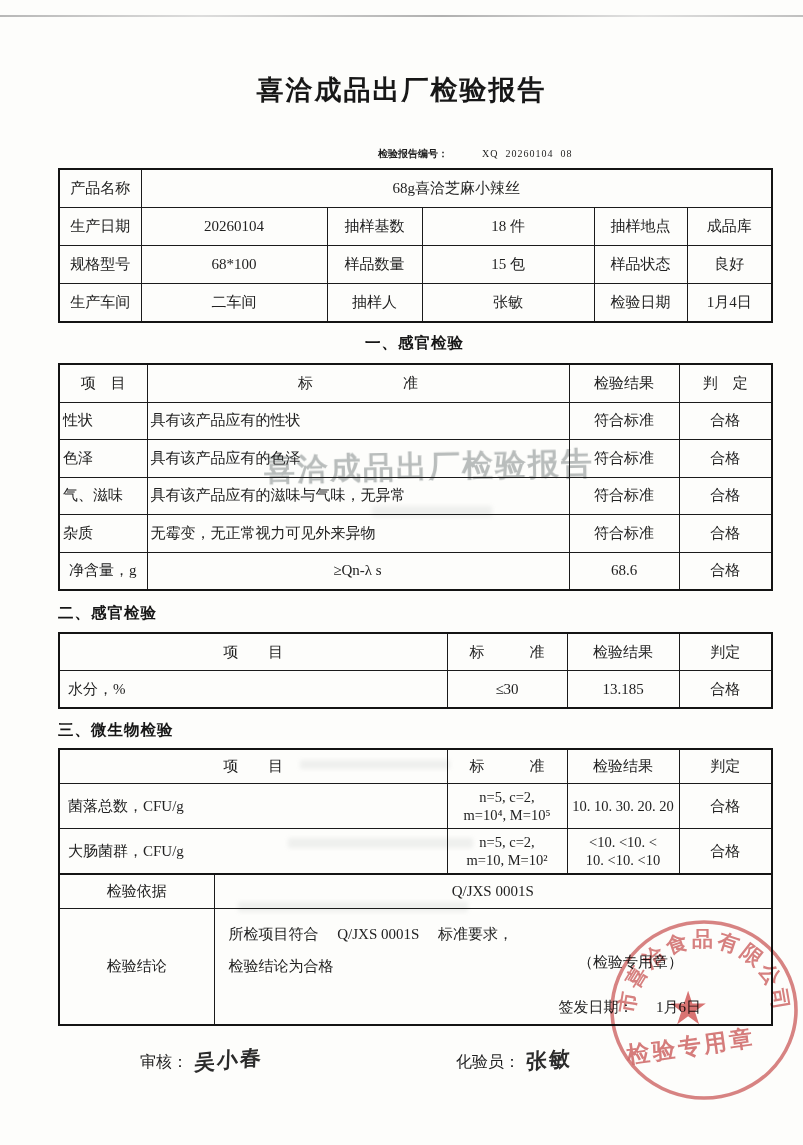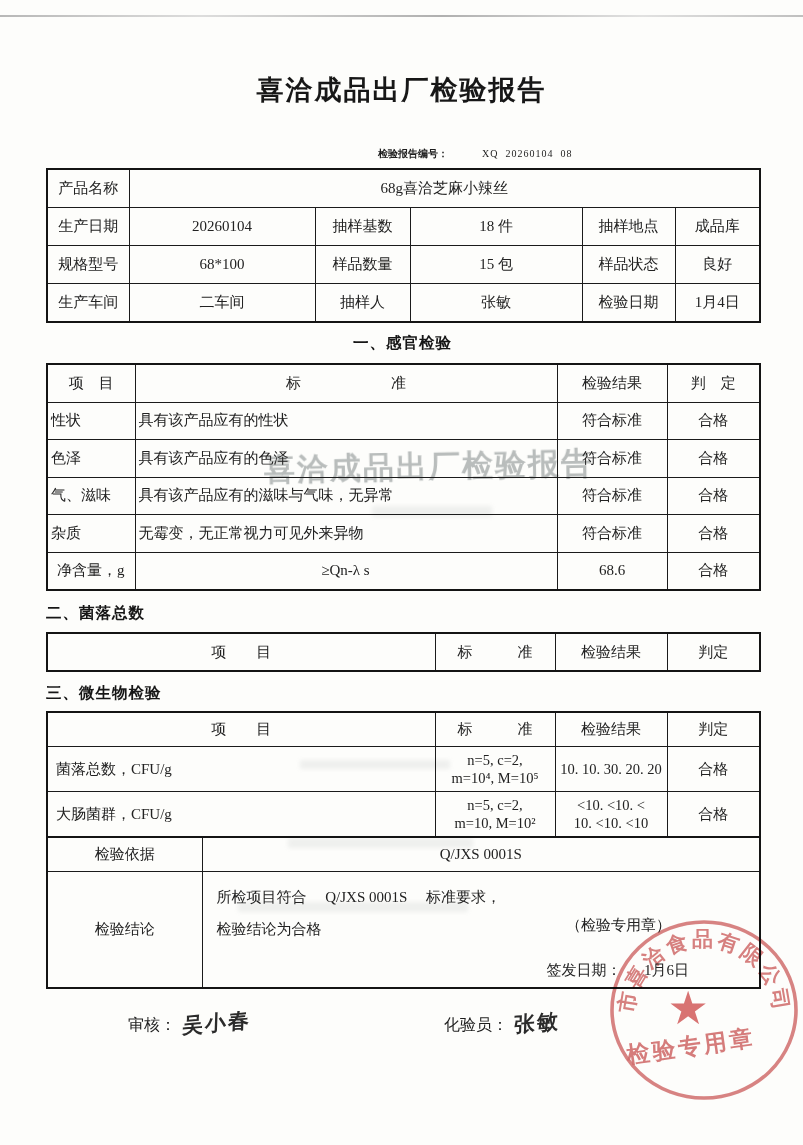--- a/index.html
+++ b/index.html
@@ -6,21 +6,21 @@
   .page{position:relative;width:803px;height:1145px;background:#fdfdfb;overflow:hidden;
         font-family:"Liberation Serif","DejaVu Serif",serif;color:#1d1d1d;}
   .scanline{position:absolute;top:15px;left:0;width:100%;height:2px;
         background:linear-gradient(90deg,#9a9a9a,#cfcfcf 25%,#8f8f8f 55%,#d5d5d5 80%,#a5a5a5);opacity:.7;}
   .title{position:absolute;top:72px;left:0;width:100%;text-align:center;
         font-family:"Liberation Sans","DejaVu Sans",sans-serif;
         font-size:27px;font-weight:900;letter-spacing:2px;color:#171717;}
   .report-no{position:absolute;top:136px;left:368px;font-size:10px;white-space:pre;}
   .report-no .lbl{font-weight:600;}
   .report-no .val{margin-left:34px;letter-spacing:1px;}
-  .content{position:absolute;top:168px;left:46px;width:713px;}
+  .content{position:absolute;top:168px;left:58px;width:713px;}
   table{border-collapse:collapse;width:713px;table-layout:fixed;}
   td{border:1.6px solid #1b1b1b;font-size:15px;text-align:center;padding:0 4px;
      overflow:hidden;color:#222;}
   table{border:2px solid #141414;}
   .t-info td{height:37px;}
   .h-sec{font-family:"Liberation Sans","DejaVu Sans",sans-serif;font-weight:bold;
      font-size:15.5px;color:#161616;margin:0;letter-spacing:1px;}
   #h1{margin-top:10px;text-align:center;} #t1{margin-top:9px;}
   #h2{margin-top:12px;} #t2{margin-top:8px;}
   #h3{margin-top:11px;} #t3{margin-top:7px;}
@@ -160,34 +160,40 @@
       </tr>
       <tr>
         <td class="std">净含量，g</td>
         <td class="std">≥Qn-λ s</td>
         <td>68.6</td>
         <td>合格</td>
       </tr>
     </tbody>
       </table>
 
-    <p class="h-sec" id="h2">二、菌落总数</p>
+    <p class="h-sec" id="h2">二、感官检验</p>
     <table class="t2" id="t2">
       <colgroup>
           <col style="width:388px">
           <col style="width:120px">
           <col style="width:112px">
           <col style="width:93px">
         </colgroup>
       <tbody>
           <tr>
         <td class="hdr-sp">项　　目</td>
         <td class="hdr-sp">标　　　准</td>
         <td>检验结果</td>
         <td>判定</td>
+      </tr>
+      <tr>
+        <td class="item">水分，%</td>
+        <td>≤30</td>
+        <td>13.185</td>
+        <td>合格</td>
       </tr>
     </tbody>
       </table>
 
     <p class="h-sec" id="h3">三、微生物检验</p>
     <table class="t3" id="t3">
       <colgroup>
           <col style="width:388px">
           <col style="width:120px">
           <col style="width:112px">

